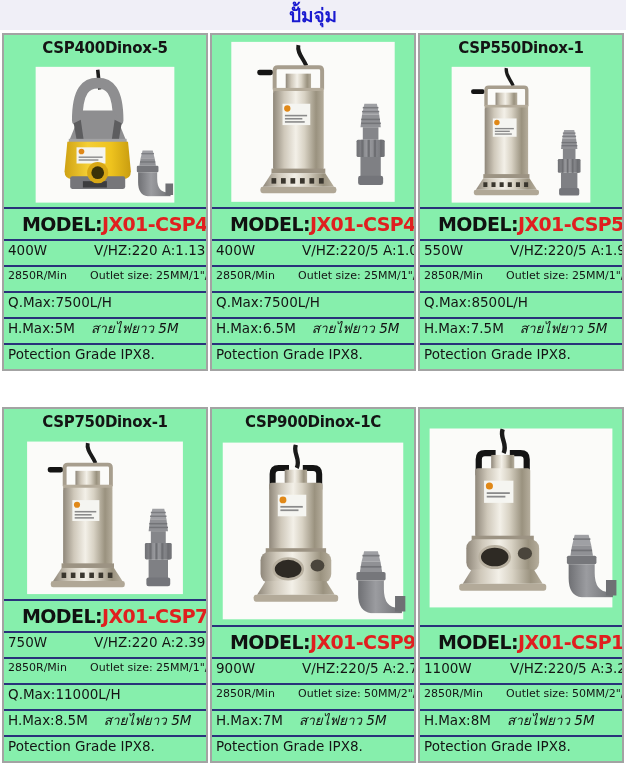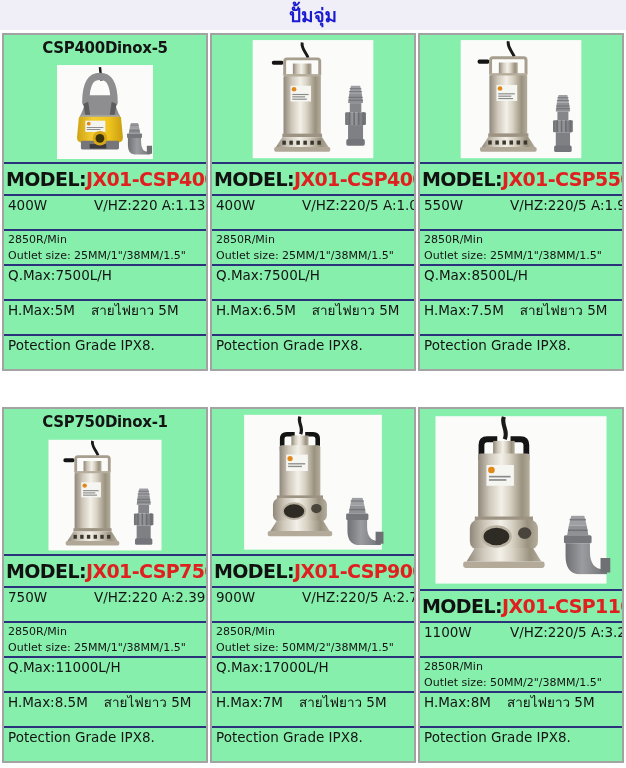--- a/index.html
+++ b/index.html
@@ -8,28 +8,28 @@
   .page-title{font-size:19px;font-weight:bold;color:#1a1ad0;}
   .grid{display:grid;grid-template-columns:repeat(3,1fr);column-gap:2px;padding:0 2px;}
   .grid.top{margin-top:3px;}
   .grid.bottom{margin-top:36px;}
   .cell{border:2px solid #a3a3a3;background:#86efac;display:flex;flex-direction:column;overflow:hidden;}
   .grid.top .cell{height:334px;}
   .grid.bottom .cell{height:352px;justify-content:space-between;}
   .p-title{text-align:center;font-weight:700;font-size:15px;letter-spacing:-0.3px;padding-top:4px;height:22px;flex:none;}
   .p-photo{flex:1;display:flex;align-items:center;justify-content:center;overflow:hidden;}
   .p-photo svg{width:100%;height:100%;}
-  .m-row{border-top:2px solid #29327a;height:30px;flex:none;display:flex;align-items:center;padding-left:2px;font-weight:700;font-size:19px;letter-spacing:-0.6px;white-space:nowrap;overflow:hidden;}
+  .m-row{border-top:2px solid #29327a;height:30px;flex:none;display:flex;align-items:center;padding-left:18px;font-weight:700;font-size:19px;letter-spacing:-0.6px;white-space:nowrap;overflow:hidden;}
   .m-label{color:#111111;}
   .m-num{color:#e01f1f;}
-  .s-row{border-top:2px solid #29327a;flex:none;height:16px;padding:1px 0 16px 4px;font-size:13.5px;line-height:16px;white-space:nowrap;overflow:hidden;display:flex;}
+  .s-row{border-top:2px solid #29327a;flex:none;height:16px;padding:1px 0 7px 4px;font-size:13.5px;line-height:16px;white-space:nowrap;overflow:hidden;display:flex;}
   .s-left{width:86px;flex:none;}
-  .s-small{font-size:11px;flex-direction:column;}
+  .s-small{font-size:11px;}
   .s-small .s-left{width:82px;}
-  .cable{margin-left:16px;}
+  .cable{margin-left:16px;font-style:italic;}
 </style>
 </head>
 <body>
 
 <svg width="0" height="0" style="position:absolute" aria-hidden="true">
   <defs>
     <linearGradient id="gmetal" x1="0" y1="0" x2="1" y2="0">
       <stop offset="0" stop-color="#8f877a"></stop>
         <stop offset="0.22" stop-color="#cfc8ba"></stop>
       <stop offset="0.45" stop-color="#f3f0e8"></stop>
@@ -202,20 +202,21 @@
     <div class="s-row">
       <span>H.Max:6.5M</span>
       <span class="cable">สายไฟยาว 5M</span>
     </div>
     <div class="s-row">
       <span>Potection Grade IPX8.</span>
     </div>
   </div>
 
   <div class="cell">
+    <div class="p-title">CSP550Dinox-1</div>
     <div class="p-photo">
       <svg viewBox="0 0 210 200" preserveAspectRatio="xMidYMid meet">
         <rect x="10" y="8" width="190" height="186" fill="#fbfbf9"></rect>
         <use href="#pump-steel" x="28" y="8" width="114" height="186"></use>
         <use href="#fit-straight" x="152" y="92" width="38" height="100"></use>
       </svg>
     </div>
     <div class="m-row">
       <span class="m-label">MODEL:</span>
         <span class="m-num">JX01-CSP550D-1</span>
@@ -270,43 +271,41 @@
     <div class="s-row">
       <span>H.Max:8.5M</span>
       <span class="cable">สายไฟยาว 5M</span>
     </div>
     <div class="s-row">
       <span>Potection Grade IPX8.</span>
     </div>
   </div>
 
   <div class="cell">
+    <div class="p-title">CSP900Dinox-1C</div>
     <div class="p-photo">
       <svg viewBox="0 0 210 200" preserveAspectRatio="xMidYMid meet">
         <rect x="10" y="8" width="190" height="186" fill="#fbfbf9"></rect>
         <use href="#pump-steel-bulb" x="28" y="10" width="118" height="182"></use>
         <use href="#fit-elbow" x="148" y="122" width="56" height="66"></use>
       </svg>
     </div>
     <div class="m-row">
       <span class="m-label">MODEL:</span>
         <span class="m-num">JX01-CSP900D-C</span>
     </div>
     <div class="s-row">
       <span class="s-left">900W</span>
       <span>V/HZ:220/5 A:2.73</span>
     </div>
     <div class="s-row s-small">
       <span class="s-left">2850R/Min</span>
       <span>Outlet size: 50MM/2"/38MM/1.5"</span>
     </div>
     <div class="s-row">
-      <span>Q.Max:17000L/H</span>
-    </div>
-    <div class="s-row">
       <span>H.Max:7M</span>
       <span class="cable">สายไฟยาว 5M</span>
     </div>
     <div class="s-row">
       <span>Potection Grade IPX8.</span>
     </div>
   </div>
 
   <div class="cell">
     <div class="p-photo">

